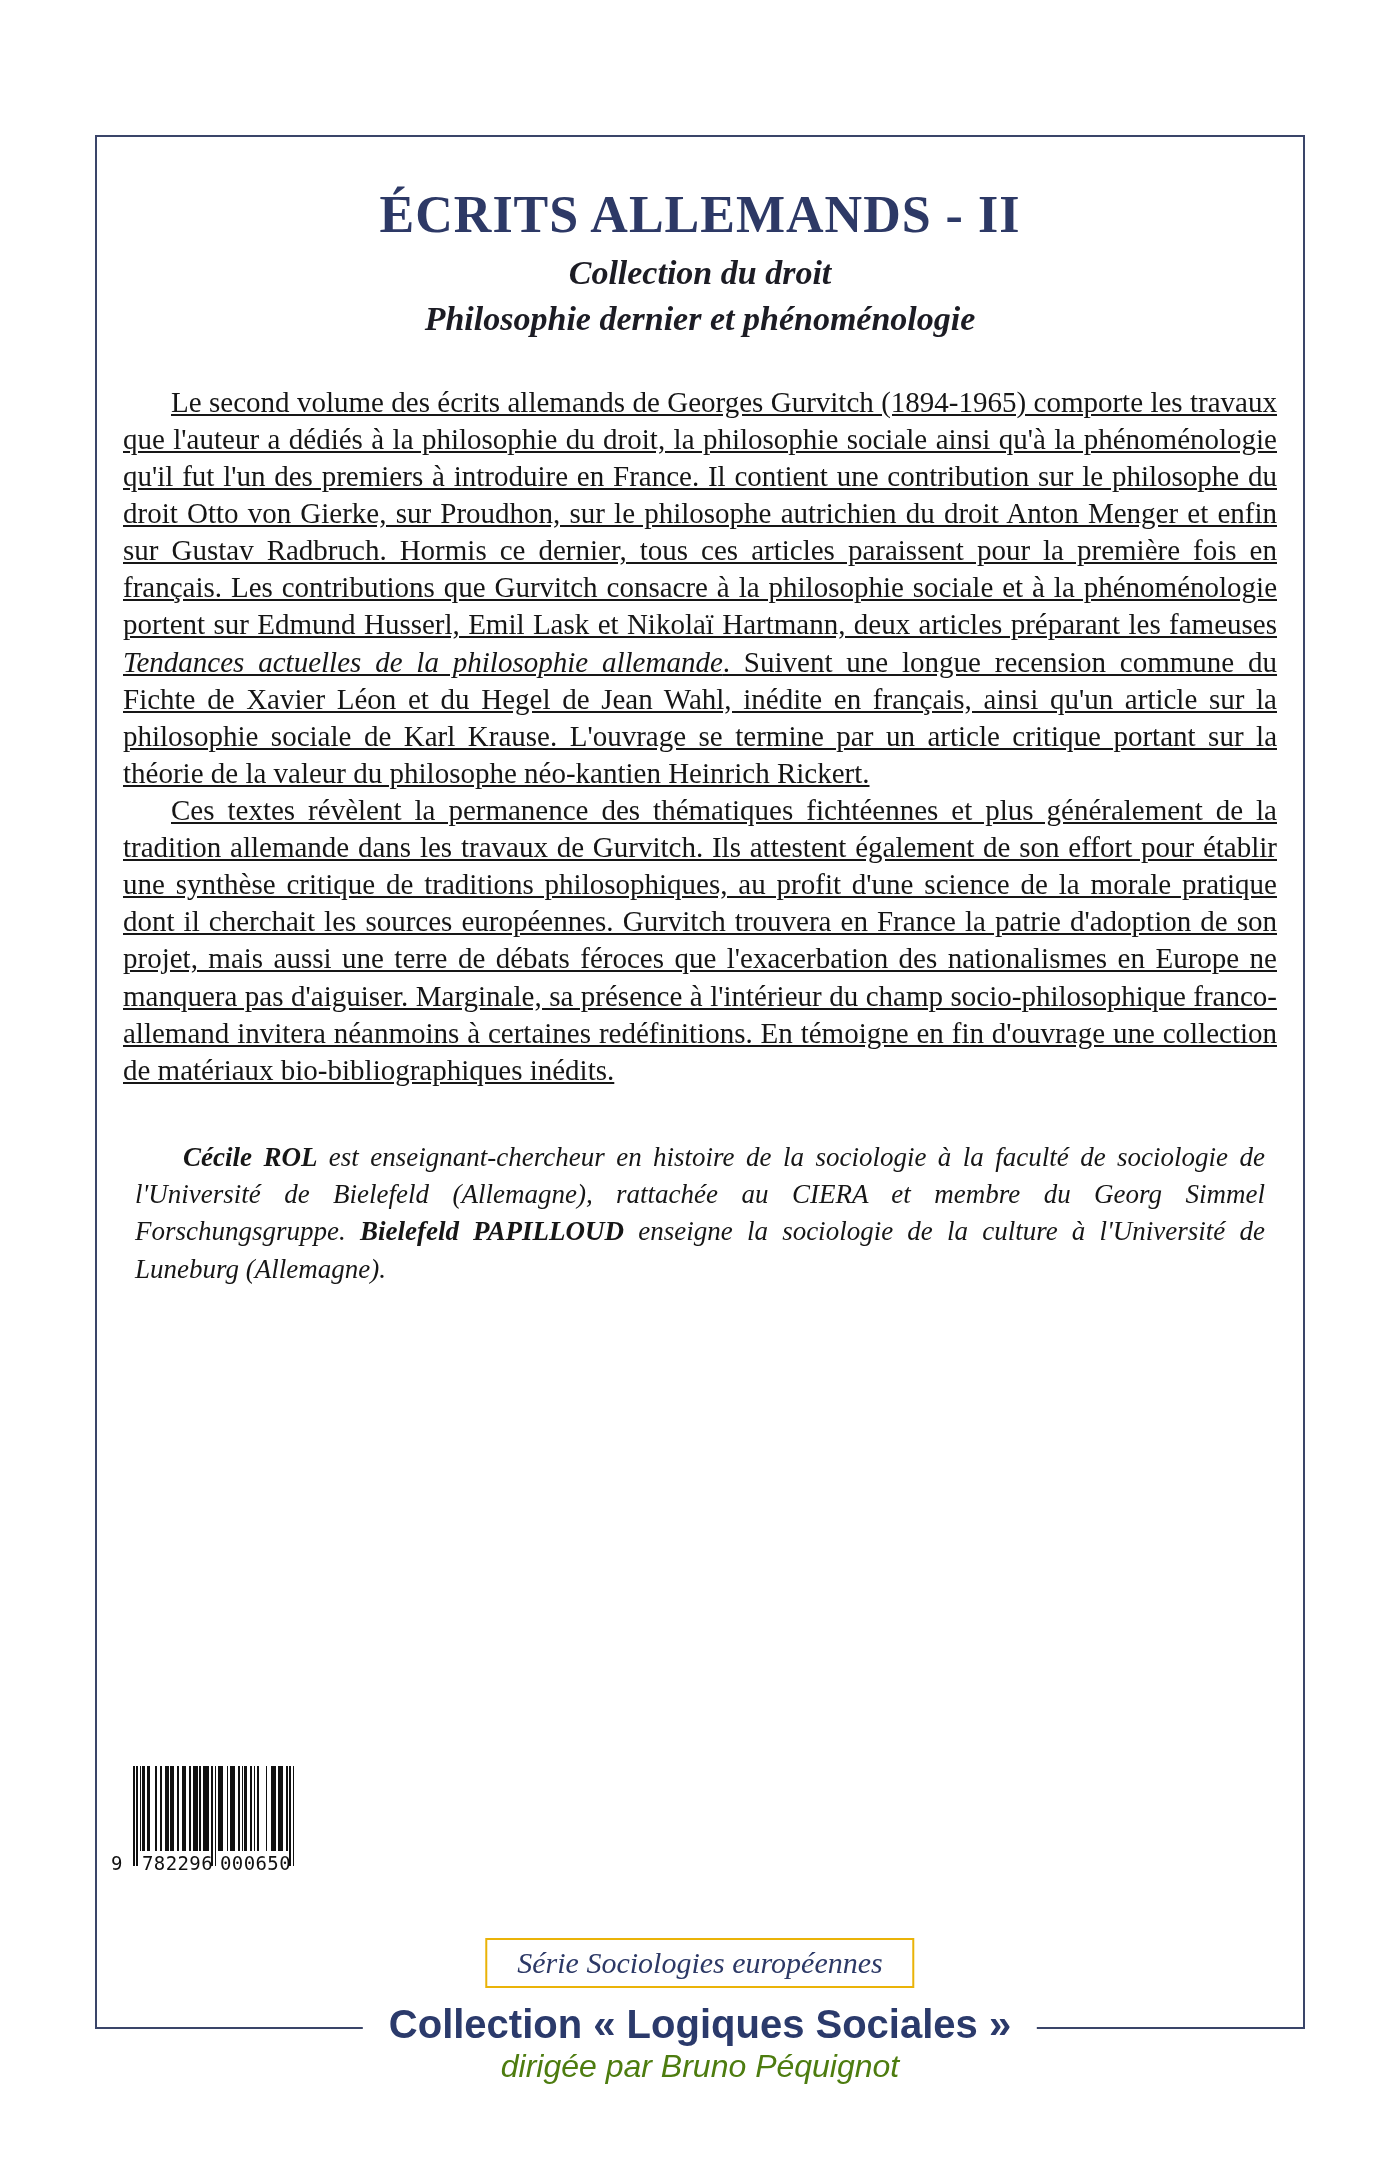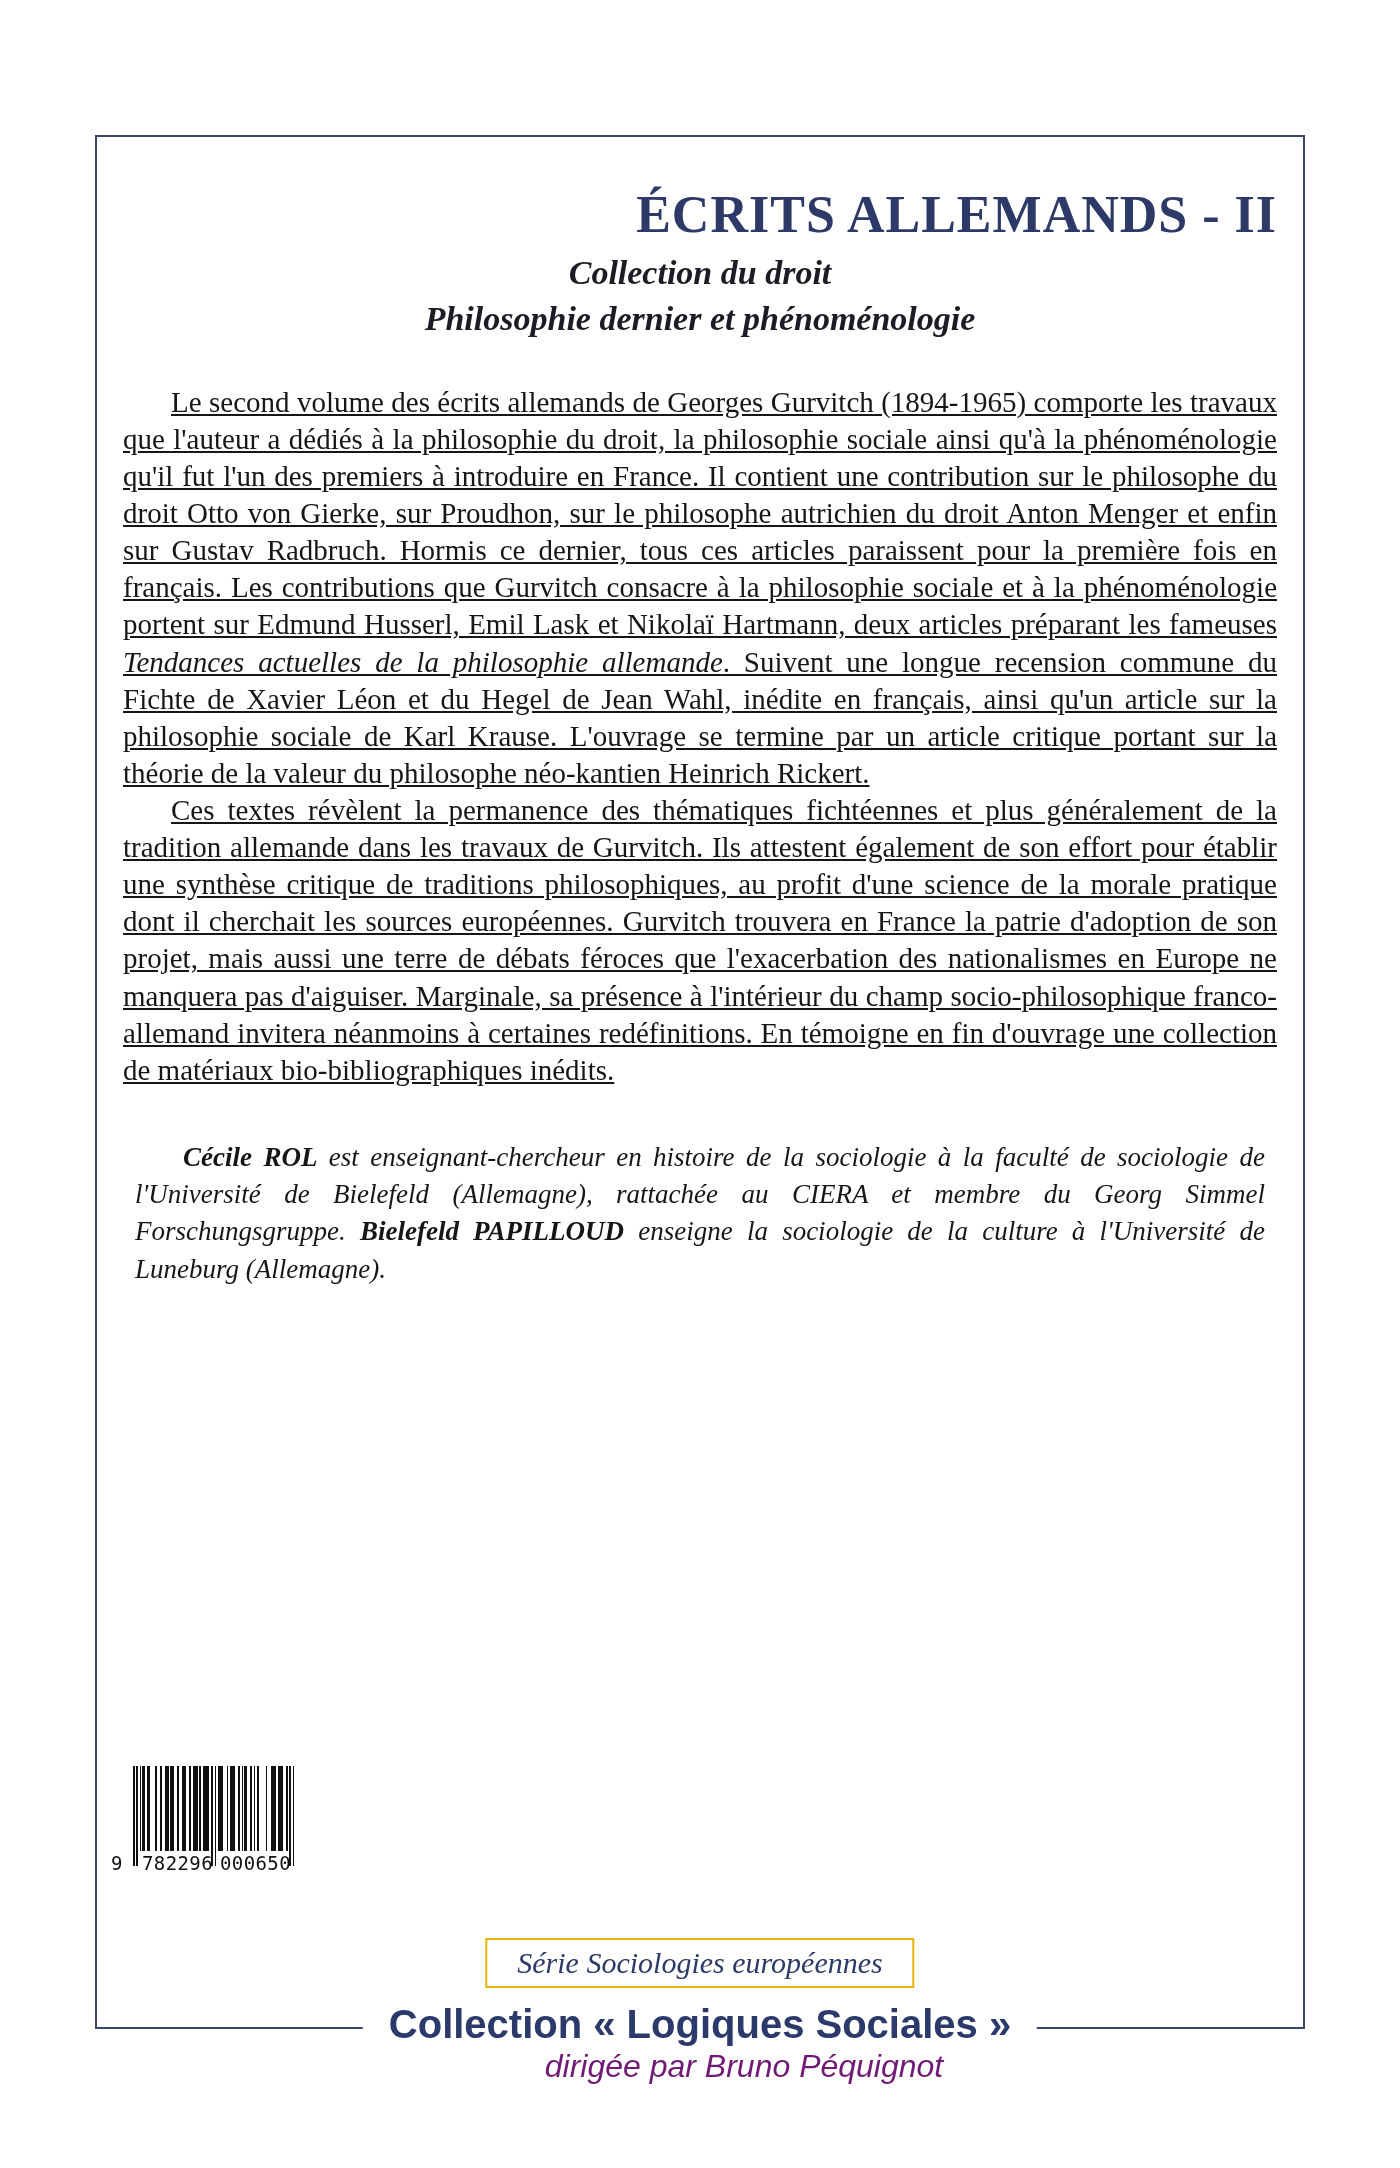--- a/index.html
+++ b/index.html
@@ -13,21 +13,21 @@
   .frame{
     position:absolute;
     left:95px;top:135px;
     width:1206px;height:1890px;
     border:2px solid #3a4569;
     box-sizing:content-box;
   }
   .inner{ padding:0 26px; }
   .book-title{
     margin:48px 0 6px 0;
-    text-align:right;
+    text-align:center;
     font-size:52px;
     font-weight:bold;
     letter-spacing:1px;
     color:#2d3966;
   }
   .subtitle{
     text-align:center;
     font-style:italic;
     font-weight:bold;
     font-size:34px;
@@ -108,23 +108,22 @@
     white-space:nowrap;
   }
   .collection-director{
     position:absolute;
     left:50%;top:2048px;
     transform:translateX(-50%);
     z-index:2;
     font-family:"Liberation Sans", sans-serif;
     font-style:italic;
     font-size:32px;
-    color:#701a75;
-    white-space:nowrap;
-    margin-left:44px;
+    color:#4d7c0f;
+    white-space:nowrap;
   }
 </style>
 </head>
 <body>
 
 <div class="page">
 
   <div class="frame">
     <div class="inner">
       <div class="book-title">ÉCRITS ALLEMANDS - II</div>

